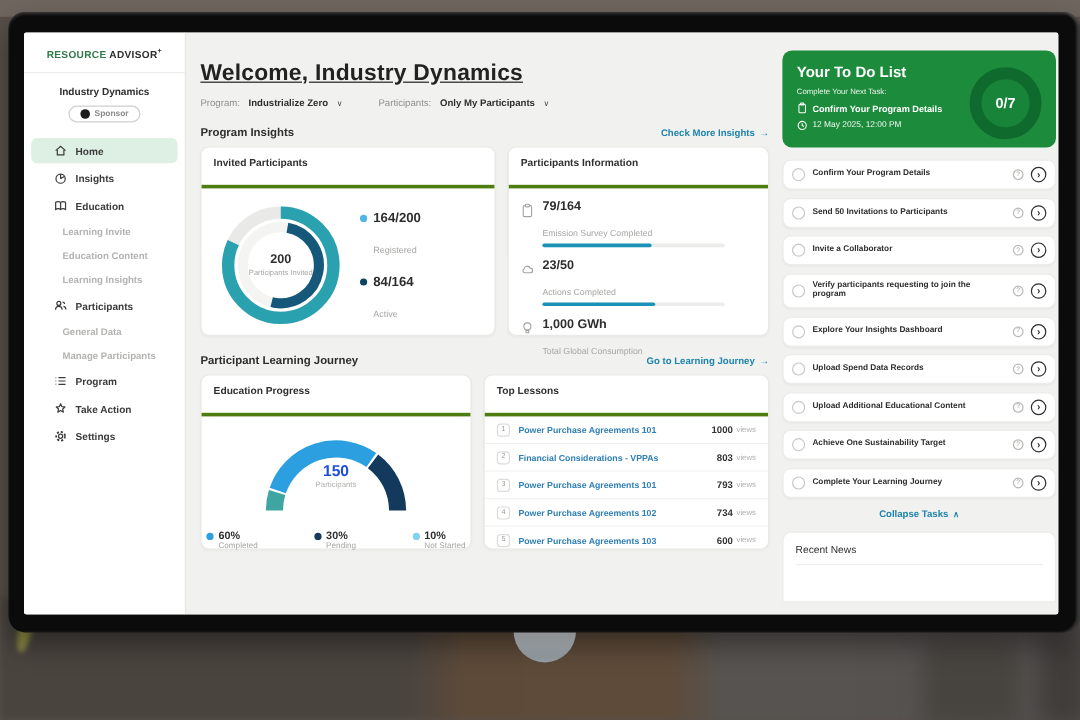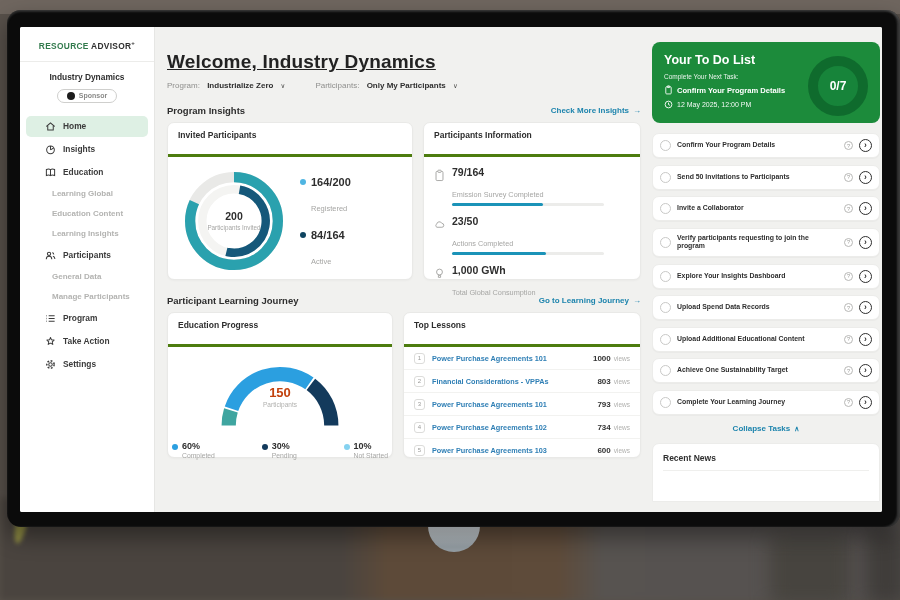--- a/index.html
+++ b/index.html
@@ -81,21 +81,21 @@
   .stat-row svg { flex:none; margin-top:3px; }
   .stat-val { font-size:10.5px; font-weight:bold; color:#2e2e2e; }
   .stat-lbl { font-size:7.3px; color:#a6a6a4; margin-top:12px; }
   .bar { margin-top:4px; width:152px; height:3px; background:#ececea; border-radius:2px; }
   .bar-fill { height:3px; background:#1b93b8; border-radius:2px; }
 
   
   .card-edu { width:226px; height:146px; }
   .gauge-wrap { position:relative; width:140px; height:76px; margin:10px auto 0; }
   .gauge-center { position:absolute; left:0; right:0; top:28px; text-align:center; }
-  .gauge-center .val { font-size:13px; font-weight:bold; color:#c2410c; }
+  .gauge-center .val { font-size:13px; font-weight:bold; color:#1d4ed8; }
   .gauge-center .lbl { font-size:6.5px; color:#b0b0ae; margin-top:1px; }
   .edu-legend { display:flex; justify-content:space-between; padding:0 4px; margin-top:8px; }
   .edu-li { display:flex; gap:4px; align-items:flex-start; }
   .edu-li .pct { font-size:9px; font-weight:bold; color:#2e2e2e; }
   .edu-li .lbl { font-size:6.8px; color:#a6a6a4; margin-top:1px; }
 
   
   .card-lessons { width:238px; height:146px; }
   .lesson-row { display:flex; align-items:center; padding:5.5px 10px; border-bottom:1px solid #f2f2f0; }
   .lesson-row:last-child { border-bottom:none; }
@@ -124,21 +124,21 @@
   .task-label { flex:1; font-size:6.9px; font-weight:600; color:#2e2e2e; line-height:1.3; }
   .task-help { width:9px; height:9px; border:1px solid #b8b8b6; border-radius:50%; flex:none; font-size:5.5px;
     color:#9a9a98; display:flex; align-items:center; justify-content:center; }
   .task-go { width:13px; height:13px; border:1.4px solid #2e2e2e; border-radius:50%; flex:none;
     display:flex; align-items:center; justify-content:center; font-size:8.5px; font-weight:bold; color:#2e2e2e;
     padding-bottom:1px; }
   .collapse { margin-top:9px; text-align:center; font-size:8px; font-weight:bold; color:#1d84ad; cursor:pointer; }
   .collapse .up { font-size:7px; margin-left:4px; }
   .news-card { margin-top:10px; background:#fff; border:1px solid #ececea; border-radius:7px 7px 0 0;
     padding:9px 10px 30px; }
-  .news-title { font-size:8.5px; font-weight:bold; color:#2e2e2e; padding-bottom:7px; border-bottom:1px solid #efefed; }
+  .news-title { font-size:8.5px; font-weight:normal; color:#2e2e2e; padding-bottom:7px; border-bottom:1px solid #efefed; }
 </style>
 </head>
 <body>
 
 <div class="bg-top"></div>
 <div class="bg-bottom"></div>
 <div class="bg-blob blob1"></div>
 <div class="bg-blob blob2"></div>
 <div class="bg-leaf"></div>
 <div class="stand"></div>
@@ -172,21 +172,21 @@
             </svg>
         <span>Insights</span>
       </div>
       <div class="nav-item">
         <svg width="11" height="11" viewBox="0 0 12 12" fill="none" stroke="#3b3b3b" stroke-width="1.1">
               <path d="M1.5 2.8 C3 2 4.8 2 6 2.9 C7.2 2 9 2 10.5 2.8 V9.3 C9 8.5 7.2 8.5 6 9.4 C4.8 8.5 3 8.5 1.5 9.3 Z"></path>
               <path d="M6 2.9 V9.4"></path>
             </svg>
         <span>Education</span>
       </div>
-      <div class="nav-sub">Learning Global</div>
+      <div class="nav-sub">Learning Invite</div>
       <div class="nav-sub">Education Content</div>
       <div class="nav-sub">Learning Insights</div>
       <div class="nav-item">
         <svg width="11" height="11" viewBox="0 0 12 12" fill="none" stroke="#3b3b3b" stroke-width="1.1">
               <circle cx="4.4" cy="4.2" r="1.8"></circle>
               <path d="M1.4 10 C1.4 7.8 2.8 6.8 4.4 6.8 C6 6.8 7.4 7.8 7.4 10"></path>
               <path d="M7.8 3 C8.8 3 9.6 3.8 9.6 4.8 M8.6 6.9 C10 7.2 10.8 8.3 10.8 9.8"></path>
             </svg>
         <span>Participants</span>
       </div>

